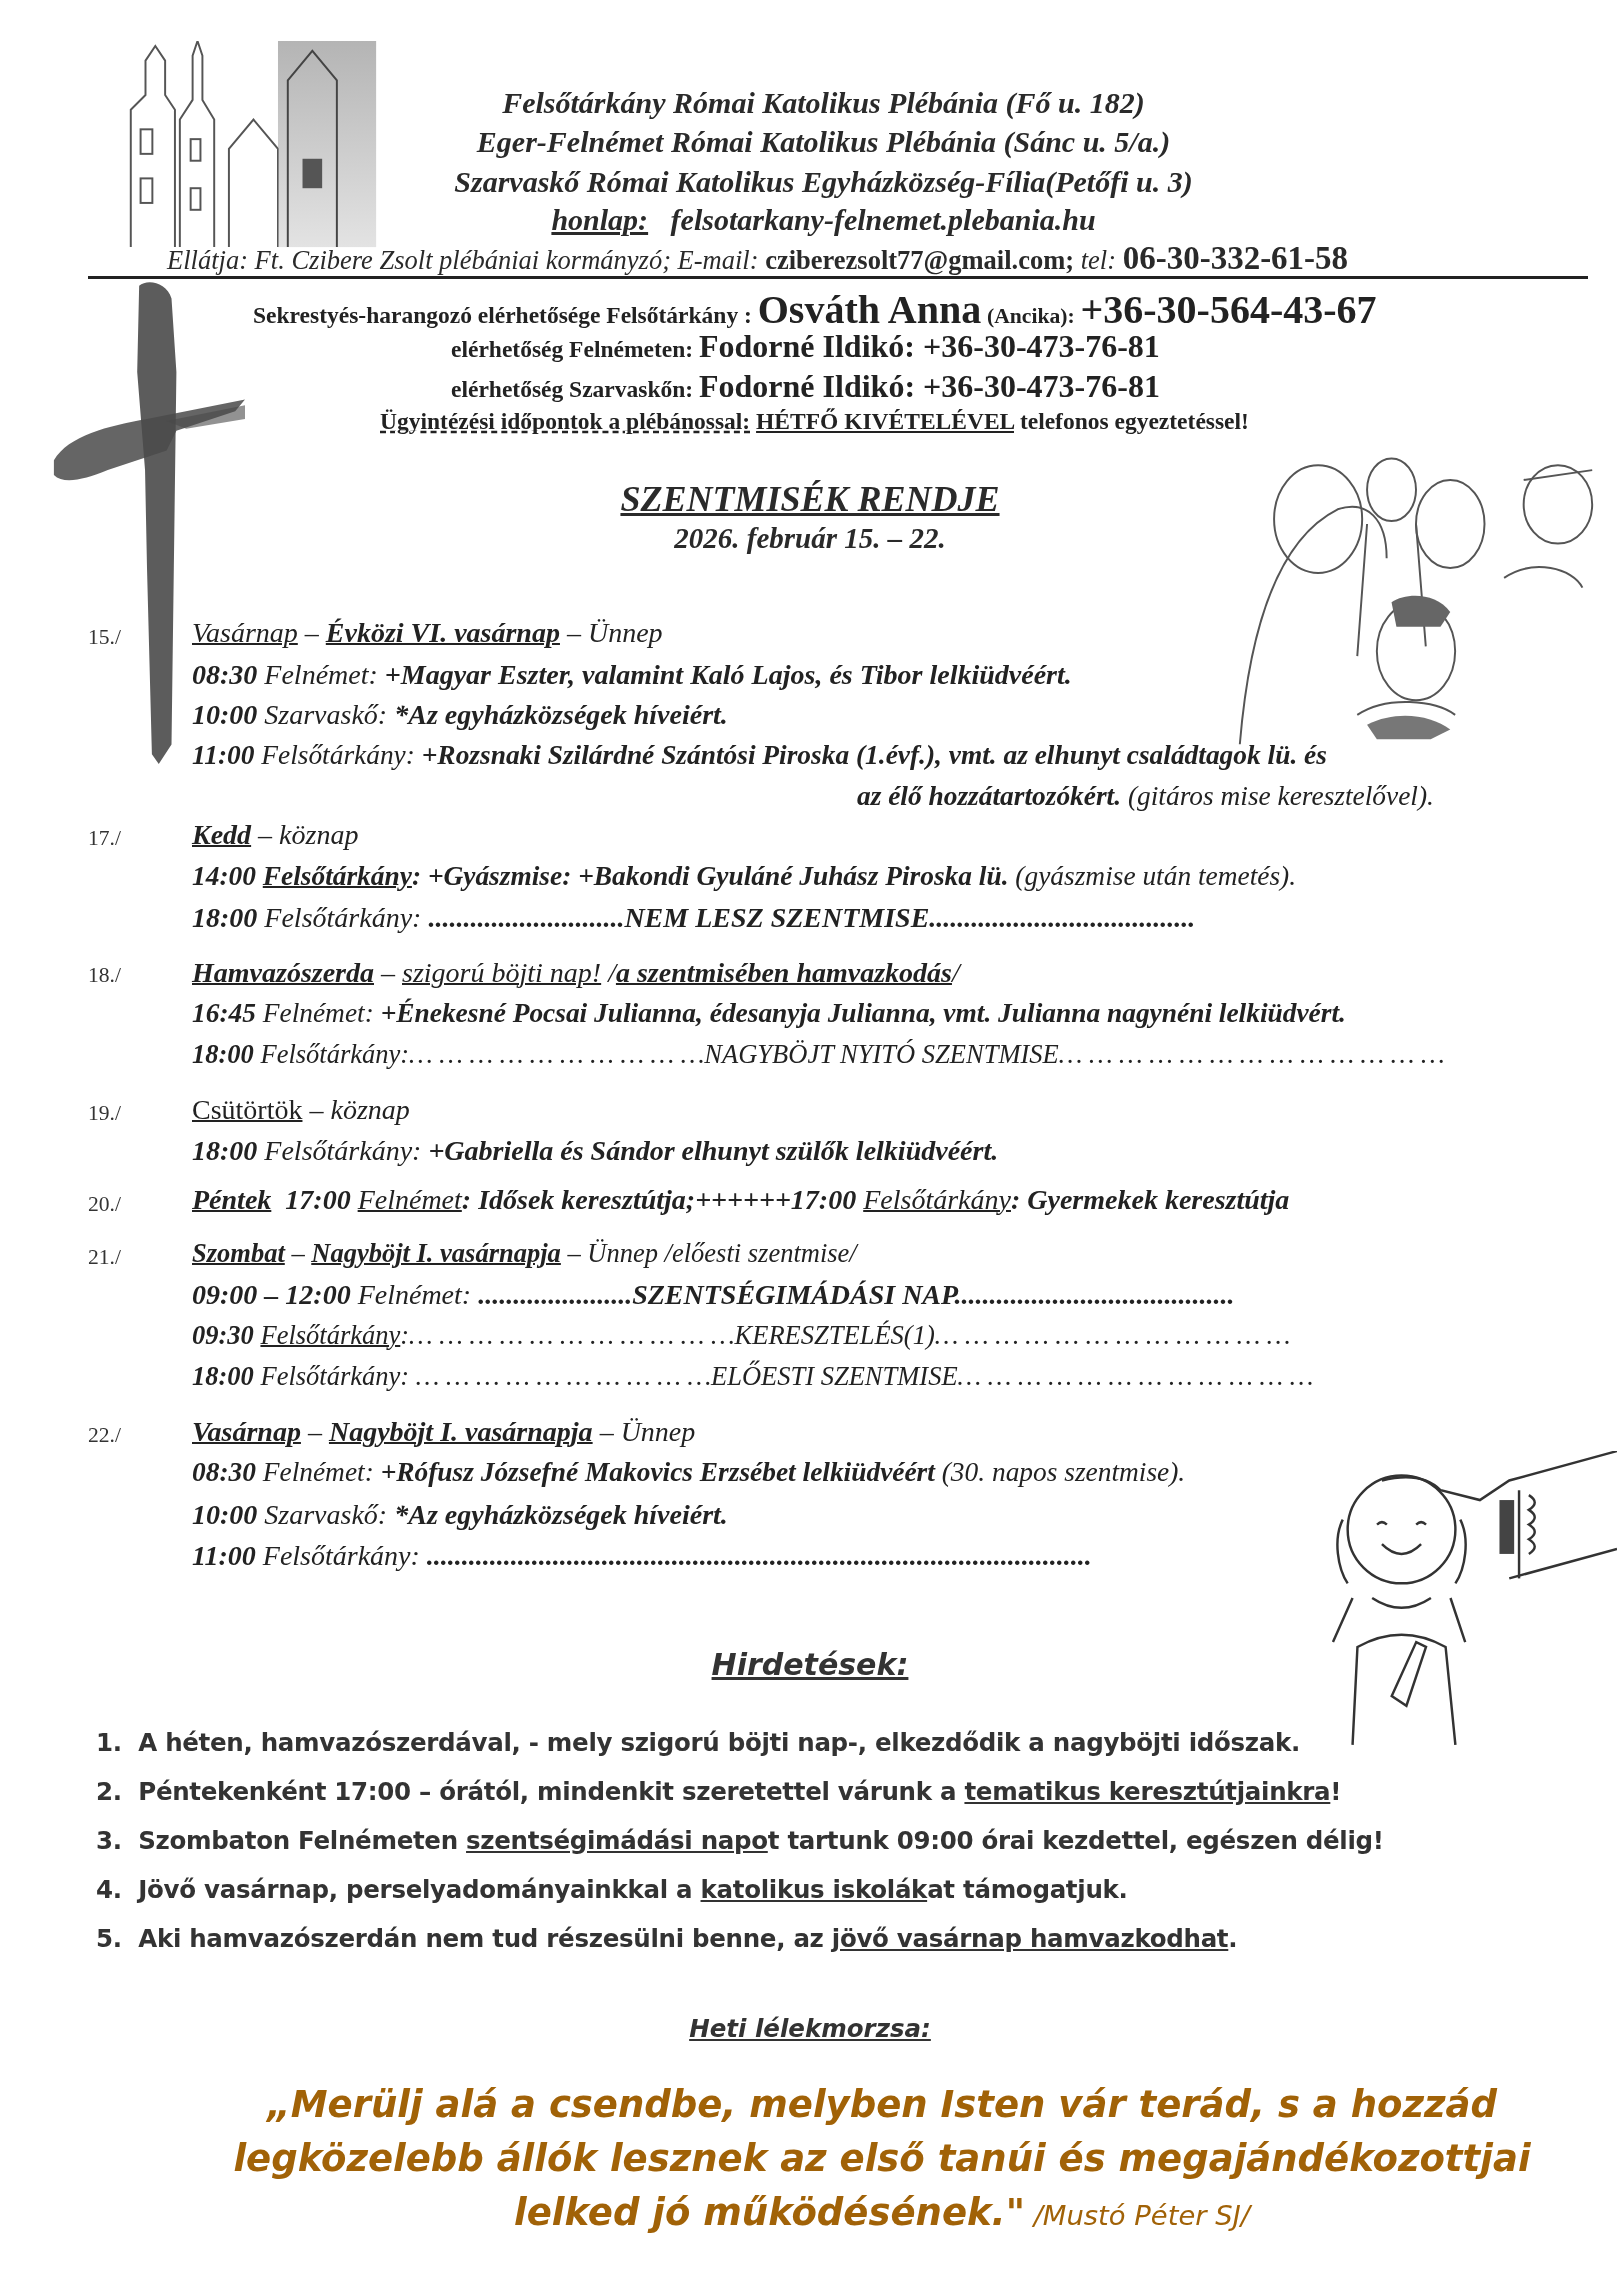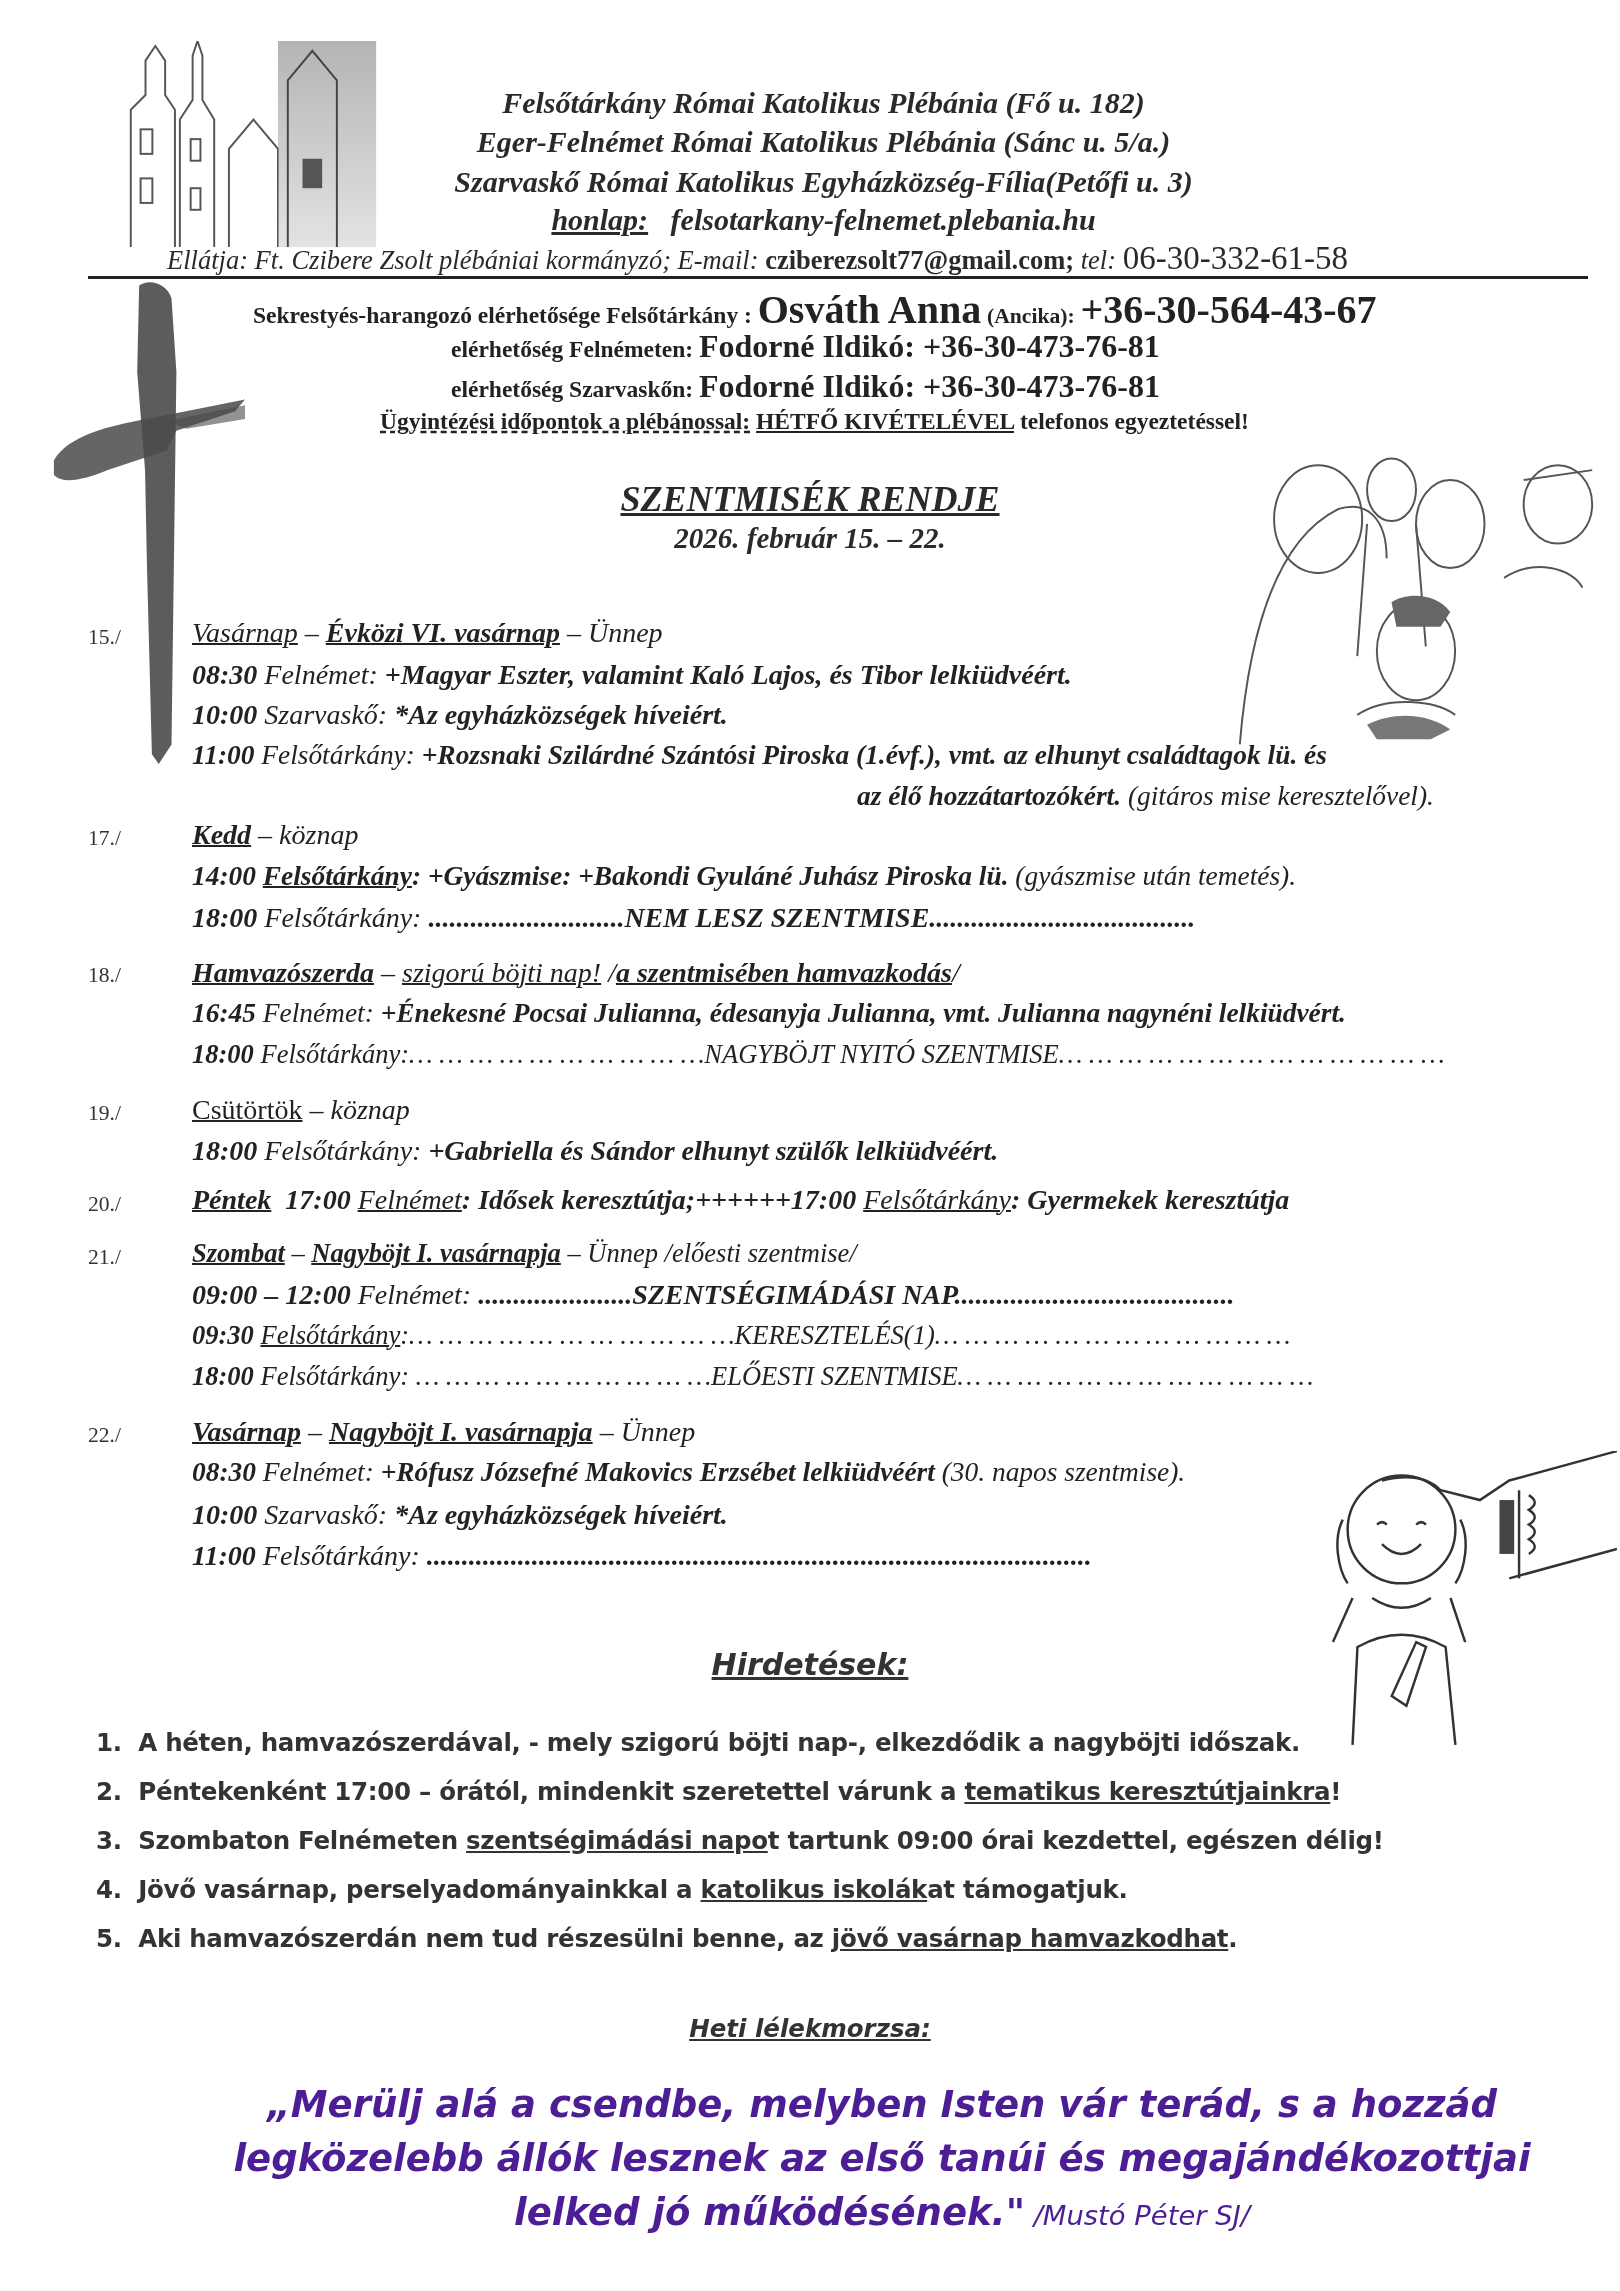--- a/index.html
+++ b/index.html
@@ -11,21 +11,21 @@
   .church-img { left: 116px; top: 41px; width: 270px; height: 211px; }
   .hdr-line { position: absolute; left: 0; width: 1620px; text-align: center; font-style: italic;
               font-family: "Liberation Serif", serif; font-weight: bold; color: #2a2a2a; }
   .h1 { top: 86px; left: 245px; width: 1157px; font-size: 30px; }
   .h2 { top: 125px; left: 245px; width: 1157px; font-size: 30px; }
   .h3 { top: 165px; left: 245px; width: 1157px; font-size: 30px; text-align: center; }
   .h4 { top: 203px; left: 245px; width: 1157px; font-size: 30px; }
   .h4 .u { text-decoration: underline; }
   .ellatja { left: 167px; top: 240px; font-size: 26.5px; font-style: italic; color: #2a2a2a; white-space: nowrap; }
   .ellatja .mono { font-style: normal; font-weight: bold; }
-  .ellatja .tel { font-style: normal; font-weight: normal; font-size: 33px; }
+  .ellatja .tel { font-style: normal; font-weight: bold; font-size: 33px; }
   .rule { left: 88px; top: 276px; width: 1500px; height: 2.9px; background: #222; }
 
   .contact { position: absolute; white-space: nowrap; font-weight: bold; color: #222; }
   .c1 { left: 253px; top: 286px; font-size: 23.5px; }
   .c1 .big { font-size: 40px; }
   .c1 .sm { font-size: 21.6px; }
   .c2 { left: 451px; top: 328px; font-size: 23.5px; }
   .c3 { left: 451px; top: 368px; font-size: 23.5px; }
   .c2 .big, .c3 .big { font-size: 32px; }
   .c4 { left: 380px; top: 408px; font-size: 23.5px; }
@@ -54,21 +54,21 @@
   .hird { left: 0; width: 1620px; top: 1647px; text-align: center; font-family: "DejaVu Sans", sans-serif;
           font-style: italic; font-weight: bold; font-size: 30px; color: #333; }
   .hird span { text-decoration: underline; }
   .ann { position: absolute; left: 96px; font-family: "DejaVu Sans", sans-serif; font-weight: bold;
          font-size: 24.5px; color: #333; white-space: nowrap; letter-spacing: -0.3px; }
   .ann .u { text-decoration: underline; }
   .heti { left: 0; width: 1620px; top: 2014px; text-align: center; font-family: "DejaVu Sans", sans-serif;
           font-style: italic; font-weight: bold; font-size: 24.5px; color: #333; }
   .heti span { text-decoration: underline; }
   .quote { position: absolute; left: 196px; width: 1372px; text-align: center; font-family: "DejaVu Sans", sans-serif;
-           font-style: italic; font-weight: bold; font-size: 37px; color: #4c1d95; }
+           font-style: italic; font-weight: bold; font-size: 37px; color: #a16207; }
   .quote .auth { font-weight: normal; font-size: 27.4px; }
 </style>
 </head>
 <body>
 
 <svg class="abs church-img" viewBox="0 0 275 215">
   <defs>
       <linearGradient id="fade" x1="0" y1="0" x2="0" y2="1">
         <stop offset="0" stop-color="#777"></stop>
         <stop offset="1" stop-color="#ccc"></stop>

